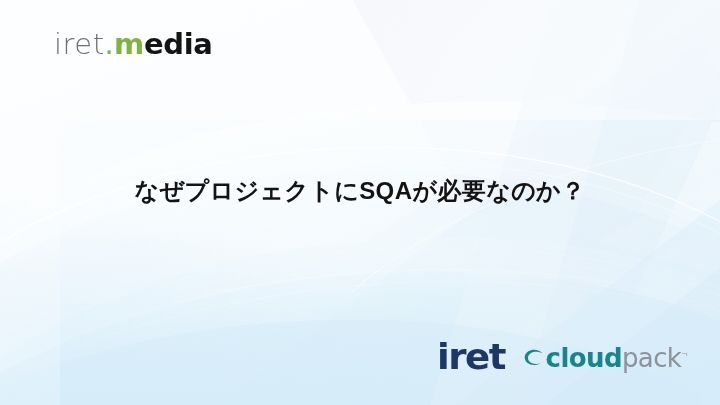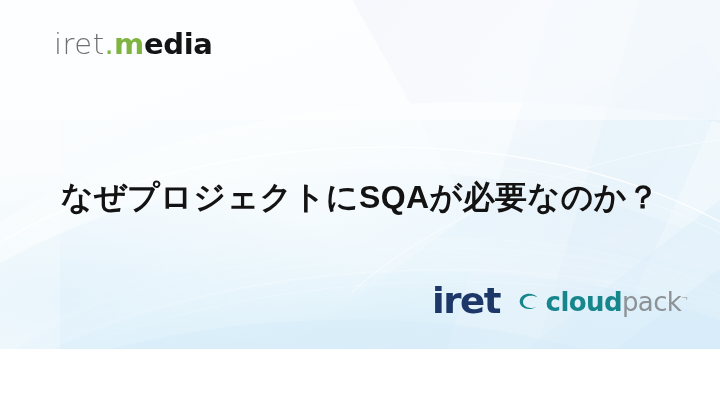--- a/index.html
+++ b/index.html
@@ -5,21 +5,21 @@
 <style>
   html, body {
     margin: 0;
     padding: 0;
     background: #ffffff;
   }
 
   .slide {
     position: relative;
     width: 720px;
-    height: 349px;
+    height: 405px;
     overflow: hidden;
     font-family: "Liberation Sans", "DejaVu Sans", sans-serif;
     background: #fdfeff;
     -webkit-font-smoothing: antialiased;
   }
 
   
   .bg-base {
     position: absolute;
     inset: 0;
@@ -74,21 +74,21 @@
   .title-block {
     position: absolute;
     left: 0;
     right: 0;
     top: 172px;
     text-align: center;
     z-index: 6;
   }
   .title-line {
     display: block;
-    font-size: 32px;
+    font-size: 24px;
     font-weight: 700;
     color: #131313;
     line-height: 1.58;
     letter-spacing: 0.4px;
     white-space: nowrap;
     text-shadow: 0 0 1px rgba(255,255,255,0.55);
   }
 
   
   .footer-logos {
@@ -108,21 +108,20 @@
     letter-spacing: -1.4px;
     line-height: 1;
     font-family: "DejaVu Sans", sans-serif;
     transform: scaleX(1.06);
     transform-origin: left center;
   }
 
   .cloudpack-mark {
     display: flex;
     align-items: center;
-    gap: 5px;
     line-height: 1;
   }
   .cp-swoosh {
     width: 24px;
     height: 24px;
     flex: 0 0 auto;
     display: block;
   }
   .cp-words {
     font-size: 26px;

